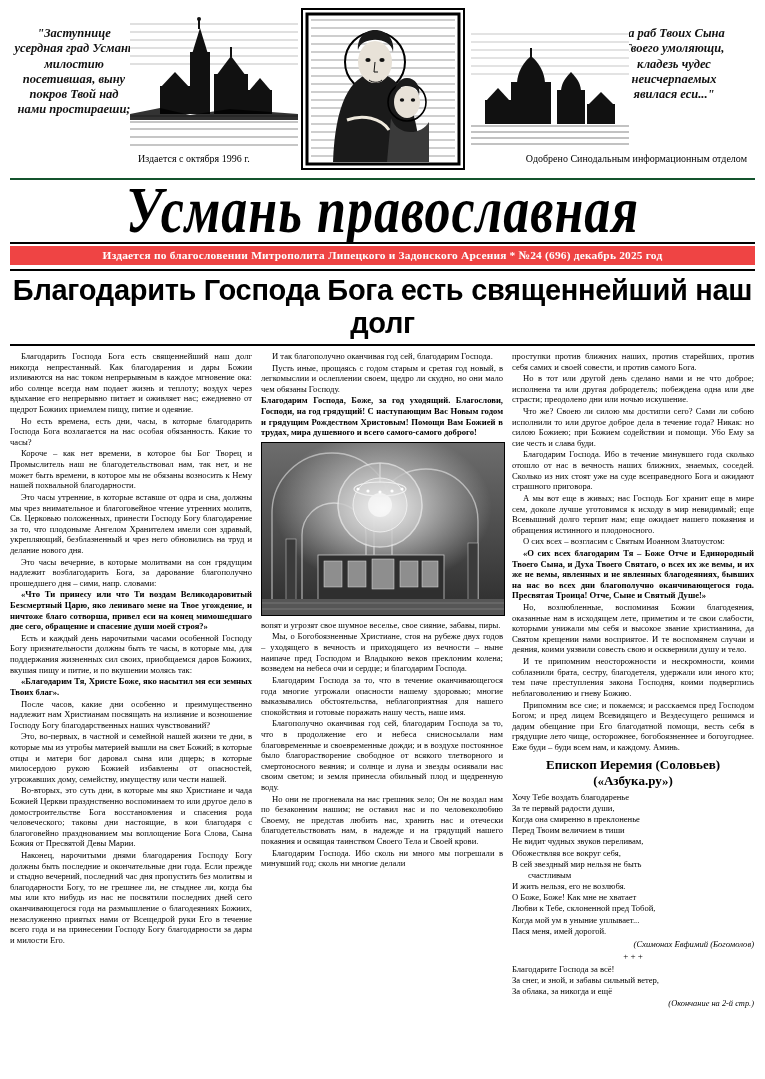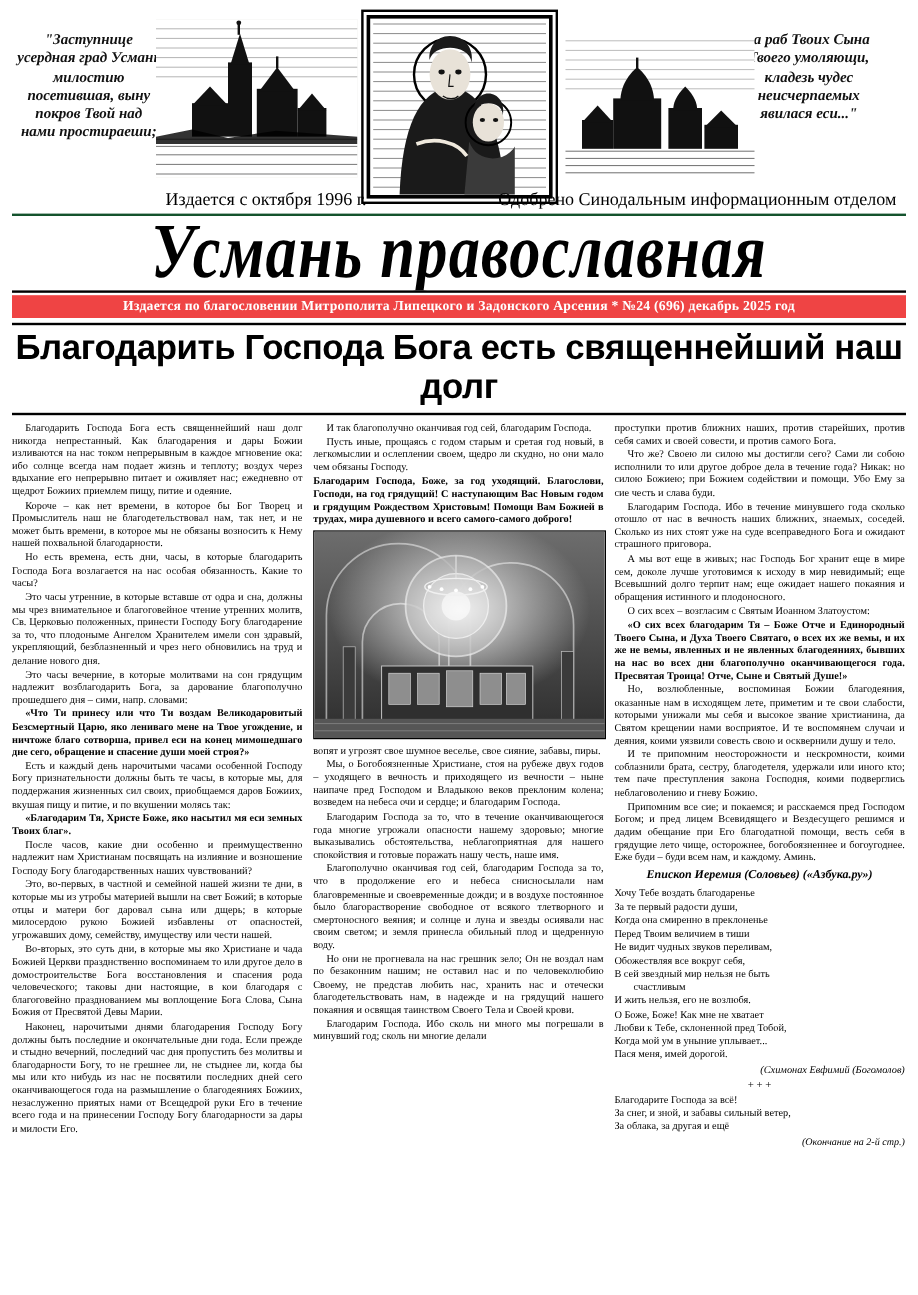--- a/index.html
+++ b/index.html
@@ -89,25 +89,25 @@
     width: 160px;
     height: 158px;
     border: 2px solid #000;
     position: relative;
     overflow: hidden;
     background: #ddd;
     margin-top: 2px;
   }
   .mh-sub {
     position: absolute;
-    bottom: 0;
+    bottom: 12px;
     width: 100%;
     display: flex;
     justify-content: space-between;
-    font-size: 15px;
+    font-size: 10px;
     text-align: center;
   }
   .mh-sub .left-note { margin-left: 128px; }
   .mh-sub .right-note { margin-right: 8px; }
 
   
   .title-band {
     width: 745px;
     margin-top: 2px;
     border-top: 2px solid #14532d;
@@ -188,22 +188,21 @@
     position: relative;
   }
   .sig {
     text-align: right;
     font-style: italic;
     font-size: 8.6px;
     margin-top: 2px;
   }
   .author-line {
     font-weight: bold;
-    font-style: italic;
-    font-size: 10px;
+    font-size: 13px;
     text-align: center;
     margin: 4px 0 3px 0;
   }
   .poem {
     font-size: 8.6px;
     line-height: 1.3;
     text-indent: 0;
     margin: 0;
   }
   .poem div { text-indent: 0; }
@@ -352,22 +351,22 @@
   </div>
 
   <div class="blessing-bar">Издается по благословении Митрополита Липецкого и Задонского Арсения * №24 (696) декабрь 2025 год</div>
 
   <div class="headline">Благодарить Господа Бога есть священнейший наш долг</div>
 
   <div class="columns">
 
     <div class="col">
       <p>Благодарить Господа Бога есть священнейший наш долг никогда непрестанный. Как благодарения и дары Божии изливаются на нас током непрерывным в каждое мгновение ока: ибо солнце всегда нам подает жизнь и теплоту; воздух через вдыхание его непрерывно питает и оживляет нас; ежедневно от щедрот Божиих приемлем пищу, питие и одеяние.</p>
+      <p>Но есть времена, есть дни, часы, в которые благодарить Господа Бога возлагается на нас особая обязанность. Какие то часы?</p>
       <p>Короче – как нет времени, в которое бы Бог Творец и Промыслитель наш не благодетельствовал нам, так нет, и не может быть времени, в которое мы не обязаны возносить к Нему нашей похвальной благодарности.</p>
-      <p>Но есть времена, есть дни, часы, в которые благодарить Господа Бога возлагается на нас особая обязанность. Какие то часы?</p>
       <p>Это часы утренние, в которые вставше от одра и сна, должны мы чрез внимательное и благоговейное чтение утренних молитв, Св. Церковью положенных, принести Господу Богу благодарение за то, что плодоныме Ангелом Хранителем имели сон здравый, укрепляющий, безблазненный и чрез него обновились на труд и делание нового дня.</p>
       <p>Это часы вечерние, в которые молитвами на сон грядущим надлежит возблагодарить Бога, за дарование благополучно прошедшего дня – сими, напр. словами:</p>
       <p class="bi">«Что Ти принесу или что Ти воздам Великодаровитый Безсмертный Царю, яко лениваго мене на Твое угождение, и ничтоже благо сотворша, привел еси на конец мимошедшаго дне сего, обращение и спасение души моей строя?»</p>
       <p>Есть и каждый день нарочитыми часами особенной Господу Богу признательности должны быть те часы, в которые мы, для поддержания жизненных сил своих, приобщаемся даров Божиих, вкушая пищу и питие, и по вкушении молясь так:</p>
       <p class="bi">«Благодарим Тя, Христе Боже, яко насытил мя еси земных Твоих благ».</p>
       <p>После часов, какие дни особенно и преимущественно надлежит нам Христианам посвящать на излияние и возношение Господу Богу благодарственных наших чувствований?</p>
       <p>Это, во-первых, в частной и семейной нашей жизни те дни, в которые мы из утробы материей вышли на свет Божий; в которые отцы и матери бог даровал сына или дщерь; в которые милосердою рукою Божией избавлены от опасностей, угрожавших дому, семейству, имуществу или чести нашей.</p>
       <p>Во-вторых, это суть дни, в которые мы яко Христиане и чада Божией Церкви празднственно воспоминаем то или другое дело в домостроительстве Бога восстановления и спасения рода человеческого; таковы дни настоящие, в кои благодаря с благоговейно празднованием мы воплощение Бога Слова, Сына Божия от Пресвятой Девы Марии.</p>
       <p>Наконец, нарочитыми днями благодарения Господу Богу должны быть последние и окончательные дни года. Если прежде и стыдно вечерний, последний час дня пропустить без молитвы и благодарности Богу, то не грешнее ли, не стыднее ли, когда бы мы или кто нибудь из нас не посвятили последних дней сего оканчивающегося года на размышление о благодеяниях Божиих, незаслуженно приятых нами от Всещедрой руки Его в течение всего года и на принесении Господу Богу благодарности за дары и милости Его.</p>
     </div>
@@ -436,20 +435,21 @@
       <p class="noindent">вопят и угрозят свое шумное веселье, свое сияние, забавы, пиры.</p>
       <p>Мы, о Богобоязненные Христиане, стоя на рубеже двух годов – уходящего в вечность и приходящего из вечности – ныне наипаче пред Господом и Владыкою веков преклоним колена; возведем на небеса очи и сердце; и благодарим Господа.</p>
       <p>Благодарим Господа за то, что в течение оканчивающегося года многие угрожали опасности нашему здоровью; многие выказывались обстоятельства, неблагоприятная для нашего спокойствия и готовые поражать нашу честь, наше имя.</p>
       <p>Благополучно оканчивая год сей, благодарим Господа за то, что в продолжение его и небеса снисносылали нам благовременные и своевременные дожди; и в воздухе постоянное было благорастворение свободное от всякого тлетворного и смертоносного веяния; и солнце и луна и звезды осиявали нас своим светом; и земля принесла обильный плод и щедренную воду.</p>
       <p>Но они не прогневала на нас грешник зело; Он не воздал нам по безаконним нашим; не оставил нас и по человеколюбию Своему, не представ любить нас, хранить нас и отечески благодетельствовать нам, в надежде и на грядущий нашего покаяния и освящая таинством Своего Тела и Своей крови.</p>
       <p>Благодарим Господа. Ибо сколь ни много мы погрешали в минувший год; сколь ни многие делали</p>
     </div>
 
     <div class="col">
       <p class="noindent">проступки против ближних наших, против старейших, против себя самих и своей совести, и против самого Бога.</p>
+      <p>Но в тот или другой день сделано нами и не что доброе; исполнена та или другая добродетель; побеждена одна или две страсти; преодолено дни или ночью искушение.</p>
       <p>Что же? Своею ли силою мы достигли сего? Сами ли собою исполнили то или другое доброе дела в течение года? Никак: но силою Божиею; при Божием содействии и помощи. Убо Ему за сие честь и слава буди.</p>
       <p>Благодарим Господа. Ибо в течение минувшего года сколько отошло от нас в вечность наших ближних, знаемых, соседей. Сколько из них стоят уже на суде всеправедного Бога и ожидают страшного приговора.</p>
       <p>А мы вот еще в живых; нас Господь Бог хранит еще в мире сем, доколе лучше уготовимся к исходу в мир невидимый; еще Всевышний долго терпит нам; еще ожидает нашего покаяния и обращения истинного и плодоносного.</p>
       <p>О сих всех – возгласим с Святым Иоанном Златоустом:</p>
       <p class="bi">«О сих всех благодарим Тя – Боже Отче и Единородный Твоего Сына, и Духа Твоего Святаго, о всех их же вемы, и их же не вемы, явленных и не явленных благодеяниях, бывших на нас во всех дни благополучно оканчивающегося года. Пресвятая Троица! Отче, Сыне и Святый Душе!»</p>
       <p>Но, возлюбленные, воспоминая Божии благодеяния, оказанные нам в исходящем лете, приметим и те свои слабости, которыми унижали мы себя и высокое звание христианина, да Святом крещении нами восприятое. И те воспомянем случаи и деяния, коими уязвили совесть свою и осквернили душу и тело.</p>
       <p>И те припомним неосторожности и нескромности, коими соблазнили брата, сестру, благодетеля, удержали или иного кто; тем паче преступления закона Господня, коими подверглись неблаговолению и гневу Божию.</p>
       <p>Припомним все сие; и покаемся; и расскаемся пред Господом Богом; и пред лицем Всевидящего и Вездесущего решимся и дадим обещание при Его благодатной помощи, весть себя в грядущие лето чище, осторожнее, богобоязненнее и богоугоднее. Еже буди – буди всем нам, и каждому. Аминь.</p>
 
       <div class="author-line">Епископ Иеремия (Соловьев) («Азбука.ру»)</div>
@@ -469,20 +469,20 @@
         <div>Когда мой ум в уныние уплывает...</div>
         <div>Пася меня, имей дорогой.</div>
       </div>
 
       <div class="sig">(Схимонах Евфимий (Богомолов)</div>
       <div class="cross">+ + +</div>
 
       <div class="poem">
         <div>Благодарите Господа за всё!</div>
         <div>За снег, и зной, и забавы сильный ветер,</div>
-        <div>За облака, за другая и ещё</div>
+        <div>За облака, за никогда и ещё</div>
       </div>
 
       <div class="endnote">(Окончание на 2-й стр.)</div>
     </div>
 
   </div>
 </div>
 
 </body></html>

